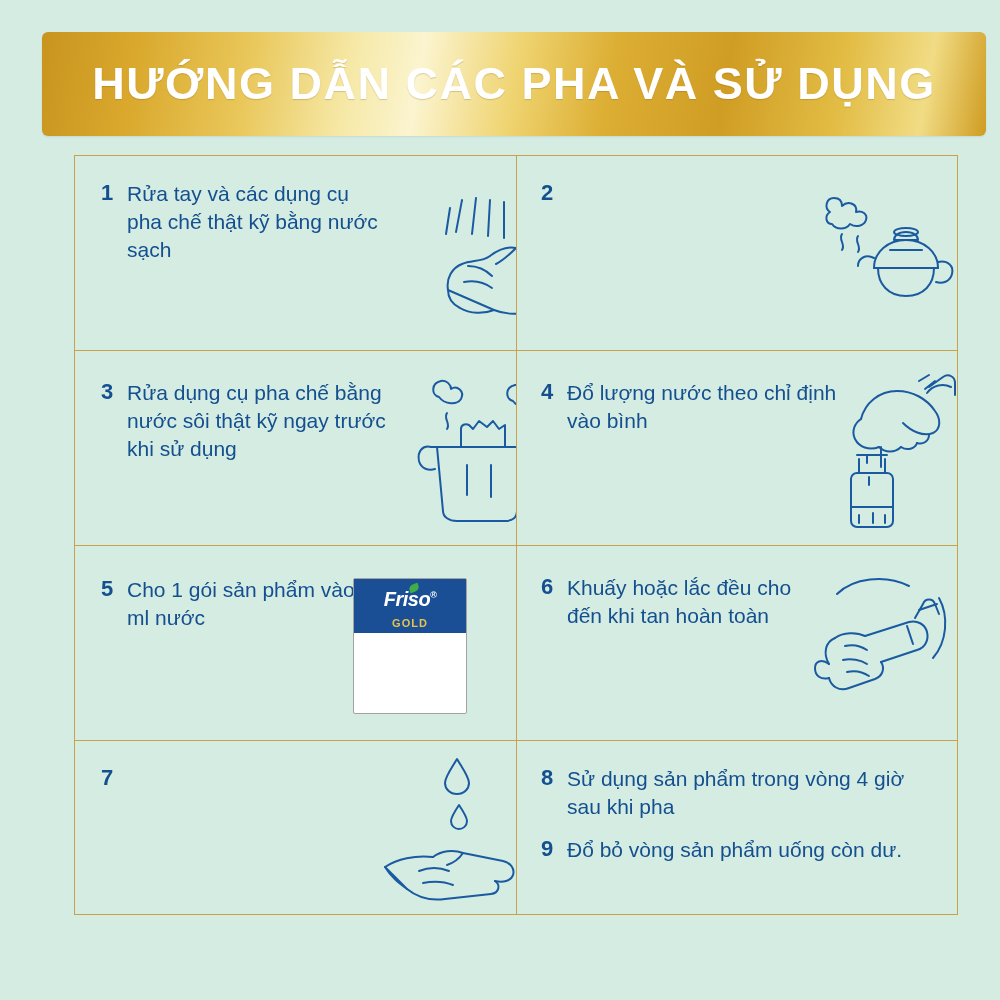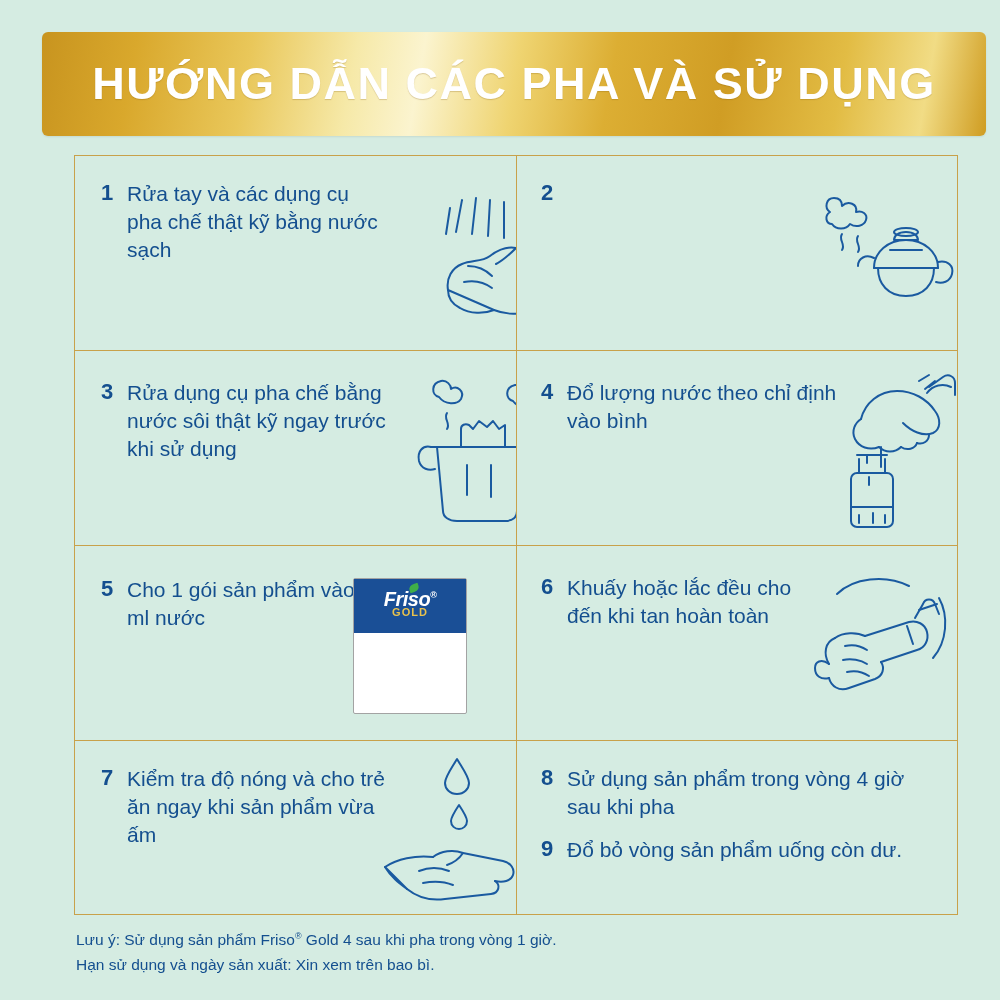--- a/index.html
+++ b/index.html
@@ -130,21 +130,21 @@
     color: #ffffff;
     font-size: 20px;
     font-weight: bold;
     font-style: italic;
     letter-spacing: -0.5px;
   }
   .sachet-brand sup { font-size: 9px; font-style: normal; vertical-align: super; }
   .sachet-gold {
     position: absolute;
     left: 0; right: 0;
-    top: 27px;
+    top: 38px;
     text-align: center;
     color: #e8c24d;
     font-size: 11px;
     font-weight: bold;
     letter-spacing: 1px;
   }
   .sachet-leaf {
     position: absolute;
     left: 50%;
     top: 5px;
@@ -321,21 +321,20 @@
           <path d="M126 50 L134 36 C136 30 144 30 146 36 L150 46"></path>
           <path d="M130 42 L148 36"></path>
           <path d="M118 58 L124 76"></path>
         </svg>
       </div>
     </div>
 
     <div class="cell col1 row4" style="left:0;top:585px;width:442px;height:174px;">
       <div class="step-head" style="top:24px;">
         <div class="step-num">7</div>
-        <div class="step-text" style="width:265px;">Kiểm tra độ nóng và cho trẻ ăn ngay khi sản phẩm vừa ấm</div>
       </div>
       <div class="art" style="left:300px;top:10px;">
         <svg width="160" height="160" viewBox="0 0 160 160" fill="none" stroke="#1a5aa0" stroke-width="2" stroke-linecap="round" stroke-linejoin="round">
           <path d="M82 8 C76 18 70 26 70 32 C70 38 75 43 82 43 C89 43 94 38 94 32 C94 26 88 18 82 8 Z"></path>
           <path d="M84 54 C80 60 76 66 76 70 C76 75 80 78 84 78 C88 78 92 75 92 70 C92 66 88 60 84 54 Z"></path>
           <path d="M10 116 C22 108 40 104 58 106"></path>
           <path d="M58 106 C66 100 78 98 88 102 L128 110 C136 112 140 118 138 124 C136 130 128 132 120 130"></path>
           <path d="M120 130 C126 134 124 142 116 143 L70 148 C56 150 42 146 32 138"></path>
           <path d="M32 138 C24 132 16 126 10 116 Z"></path>
           <path d="M44 120 C54 116 64 116 74 120"></path>
@@ -351,18 +350,14 @@
         <div class="step-text" style="width:350px;">Sử dụng sản phẩm trong vòng 4 giờ sau khi pha</div>
       </div>
       <div class="step-head" style="top:95px;left:24px;">
         <div class="step-num">9</div>
         <div class="step-text" style="width:350px;">Đổ bỏ vòng sản phẩm uống còn dư.</div>
       </div>
     </div>
 
   </div>
 
-  <div class="footer">
-    <div><span>Lưu ý: Sử dụng sản phẩm Friso</span><sup>®</sup><span> Gold 4 sau khi pha trong vòng 1 giờ.</span></div>
-    <div>Hạn sử dụng và ngày sản xuất: Xin xem trên bao bì.</div>
-  </div>
 
 </div>
 
 </body></html>

